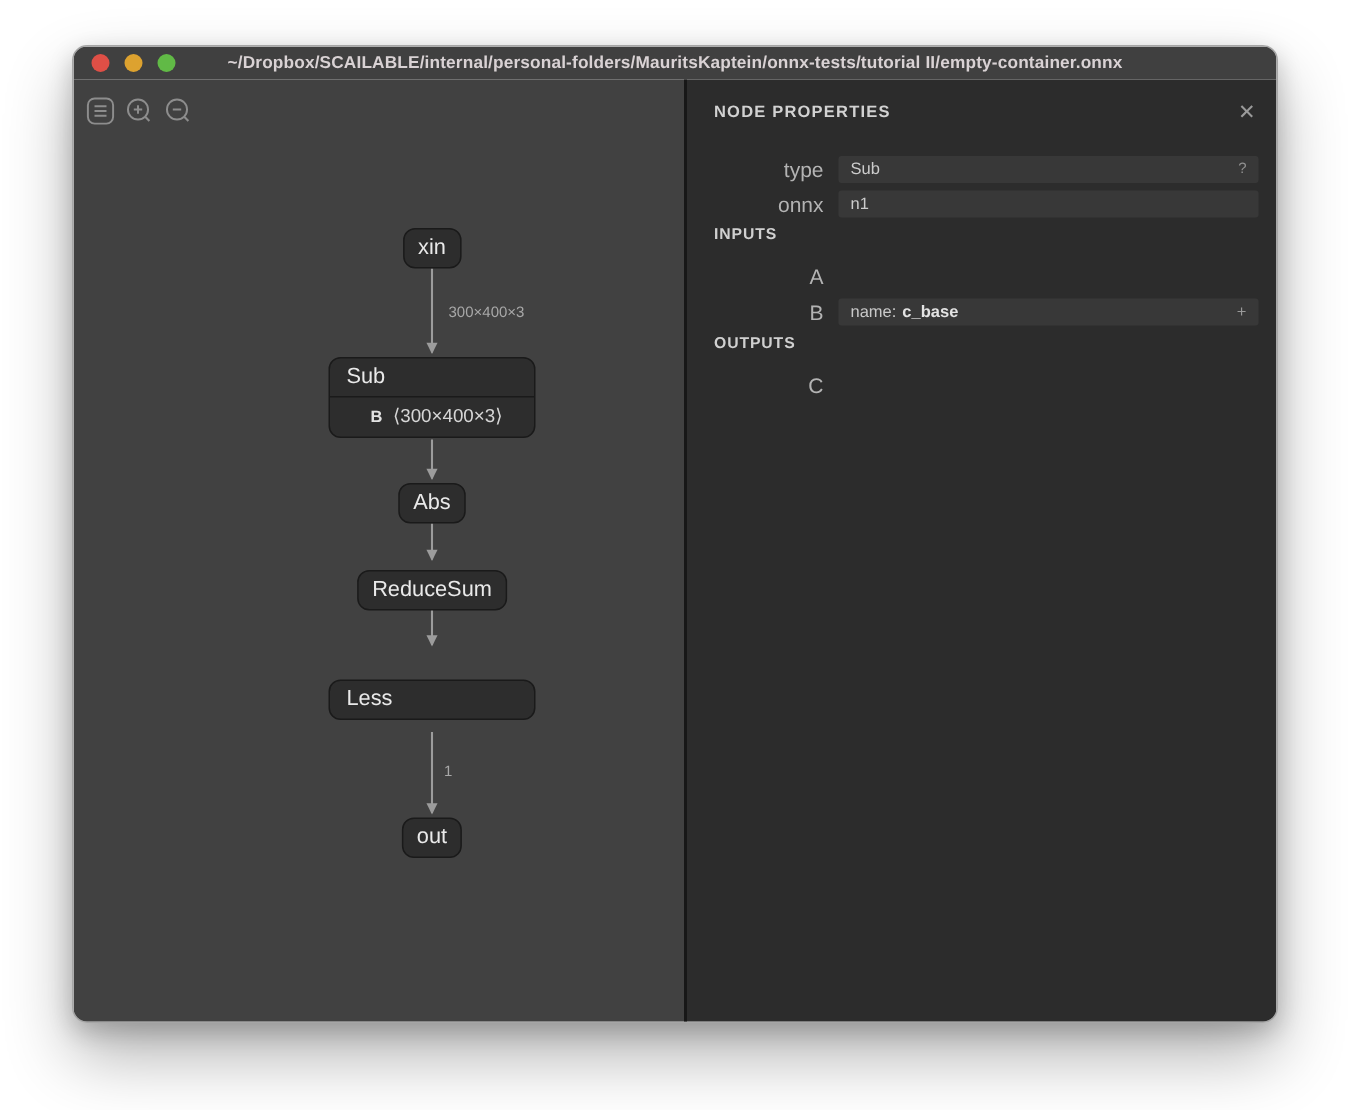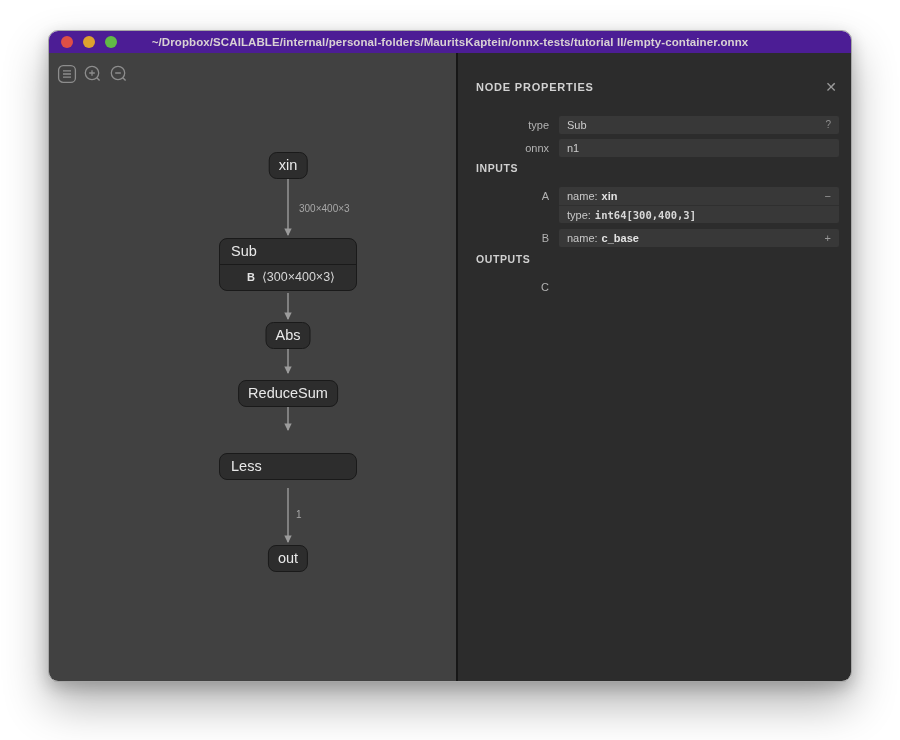--- a/index.html
+++ b/index.html
@@ -6,21 +6,21 @@
   html,body { width:900px; height:740px; background:#ffffff; overflow:hidden;
               font-family:"Liberation Sans","DejaVu Sans",sans-serif; }
   .stage { position:relative; width:900px; height:740px; }
 
   
   .window { position:absolute; left:48px; top:30px; width:804px; height:652px;
             border-radius:10px; overflow:hidden;
             box-shadow:0 22px 45px rgba(0,0,0,.30), 0 6px 16px rgba(0,0,0,.20);
             border:1px solid rgba(0,0,0,.35); }
 
-  .titlebar { height:22px; background:#4c1d95; display:flex; align-items:center;
+  .titlebar { height:22px; background:#404040; display:flex; align-items:center;
               position:relative; }
   .traffic { position:absolute; left:12px; top:0; height:22px; display:flex;
              align-items:center; gap:10px; }
   .tl { width:12px; height:12px; border-radius:50%; display:inline-block; }
   .tl.red    { background:#df4f46; }
   .tl.yellow { background:#dda22f; }
   .tl.green  { background:#61ba46; }
   .title { margin:0 auto; font-size:11.5px; font-weight:bold; color:#d9d2d4;
            letter-spacing:.1px; white-space:nowrap; }
 
@@ -38,32 +38,32 @@
           color:#e9e9e9; z-index:2; cursor:pointer; white-space:nowrap; }
   .node .node-title { font-size:14.5px; padding:3px 9px; line-height:19px; }
   .node.multi { width:138px; }
   .node.multi .node-title { padding:3px 11px; }
   .node-attr { border-top:1px solid #1a1a1a; padding:4px 27px; font-size:12.5px;
                color:#d6d6d6; line-height:17px; }
   .attr-key { font-weight:bold; font-size:11px; margin-right:7px; color:#e2e2e2; }
   .edge-label { position:absolute; font-size:10px; color:#a8a8a8; z-index:2; }
 
   
-  .props-panel { flex:1; background:#2c2c2c; color:#c9c9c9; padding:12px 12px 0 18px;
+  .props-panel { flex:1; background:#2c2c2c; color:#c9c9c9; padding:0 12px 0 18px;
                  position:relative; }
   .props-header { display:flex; align-items:center; justify-content:space-between;
                   padding-top:15px; }
   .props-title { font-size:11px; font-weight:bold; letter-spacing:.8px; color:#d2d2d2; }
   .close-btn { background:none; border:none; color:#9a9a9a; font-size:14px;
                cursor:pointer; padding:0 2px; line-height:14px;
                font-family:"DejaVu Sans",sans-serif; }
   .fields { margin-top:22px; }
   .prop-row { display:flex; align-items:flex-start; margin-bottom:5px; }
   .prop-label { width:73px; flex:none; text-align:right; margin-right:10px;
-                font-size:11px; color:#b3b3b3; line-height:18px; }
+                font-size:14px; color:#b3b3b3; line-height:18px; }
   .prop-value { flex:1; background:#383838; border-radius:2px; min-height:18px;
                 line-height:18px; padding:0 8px; font-size:11px; color:#cccccc;
                 display:flex; justify-content:space-between; align-items:center; }
   .hint { color:#8f8f8f; font-size:10px; cursor:pointer; }
   .section-title { font-size:10.5px; font-weight:bold; letter-spacing:.6px;
                    color:#d0d0d0; margin-bottom:13px; }
   .item-box { flex:1; background:#383838; border-radius:2px; }
   .item-line { display:flex; justify-content:space-between; align-items:center;
                padding:0 8px; height:18px; font-size:11px; color:#c9c9c9; }
   .item-line + .item-line { border-top:1px solid #2f2f2f; }
@@ -182,33 +182,20 @@
             <div class="prop-value">
               <span>n1</span>
             </div>
           </div>
         </div>
 
         <div class="section-title">INPUTS</div>
 
         <div class="prop-row item-row">
           <span class="prop-label">A</span>
-          <div class="item-box">
-            <div class="item-line">
-              <span>
-                <span>name:</span><b>xin</b>
-              </span>
-              <span class="toggle">−</span>
-            </div>
-            <div class="item-line">
-              <span>
-                <span>type:</span><code>int64[300,400,3]</code>
-              </span>
-            </div>
-          </div>
         </div>
 
         <div class="prop-row item-row">
           <span class="prop-label">B</span>
           <div class="item-box">
             <div class="item-line">
               <span>
                 <span>name:</span><b>c_base</b>
               </span>
               <span class="toggle">+</span>

